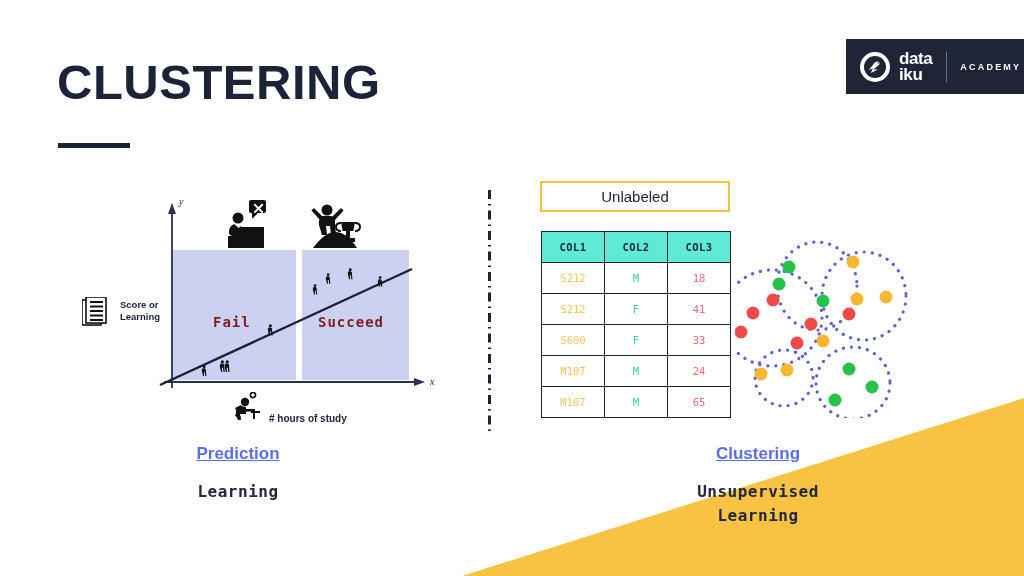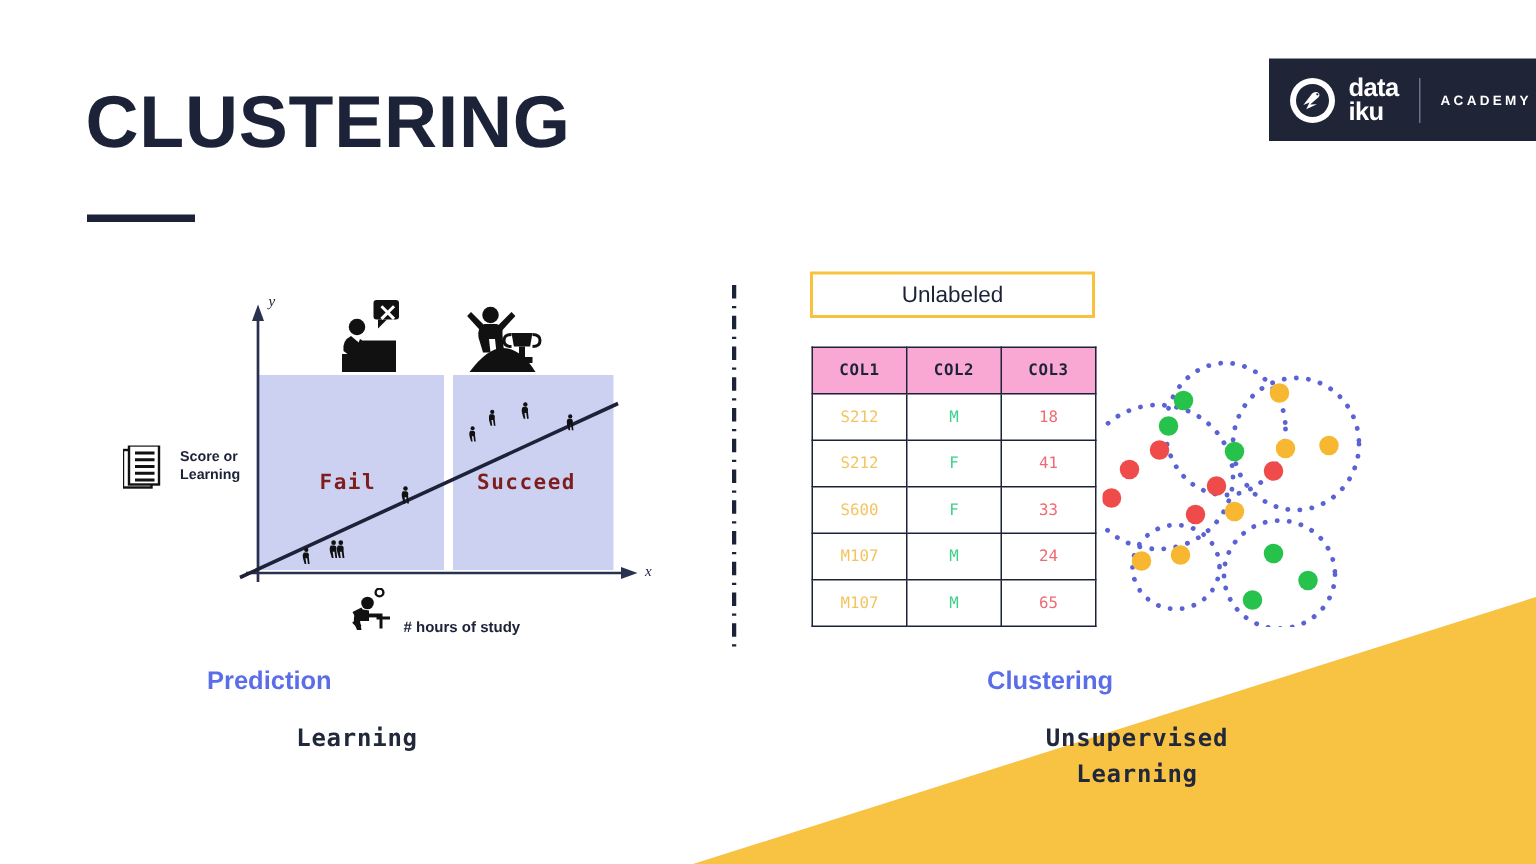--- a/index.html
+++ b/index.html
@@ -99,42 +99,43 @@
     border-collapse:collapse;
   }
   .tbl th,.tbl td{
     width:63px;height:31px;
     border:1.6px solid #1c2237;
     text-align:center;
     padding:0;
     box-sizing:border-box;
   }
   .tbl th{
-    background:#f9a8d4;color:#1c2237;
+    background:#5eead4;color:#1c2237;
     font-size:10.5px;font-weight:bold;
     font-family:"DejaVu Sans Mono","Liberation Mono",monospace;
     letter-spacing:.4px;
   }
   .tbl td{
     background:#fff;
     font-family:"DejaVu Sans Mono","Liberation Mono",monospace;
     font-size:10.5px;
   }
   .c1{color:#f3c560;}
   .c2{color:#3ecf8e;}
   .c3{color:#ef6a72;}
 
   
   .clusters{position:absolute;left:735px;top:228px;width:220px;height:185px;}
 
   
   .cap-accent{
-    position:absolute;text-align:left;
+    position:absolute;text-align:center;
     font-size:17px;font-weight:bold;color:#5b6ee8;
     font-family:"Liberation Sans", sans-serif;
+    text-decoration:underline;
   }
   .cap-main{
     position:absolute;text-align:center;
     font-size:16px;font-weight:bold;color:#22283c;
     line-height:24px;
     font-family:"DejaVu Sans Mono","Liberation Mono",monospace;
     letter-spacing:.5px;
   }
   .cap-pred{left:138px;top:444px;width:200px;}
   .cap-sup{left:118px;top:480px;width:240px;}

